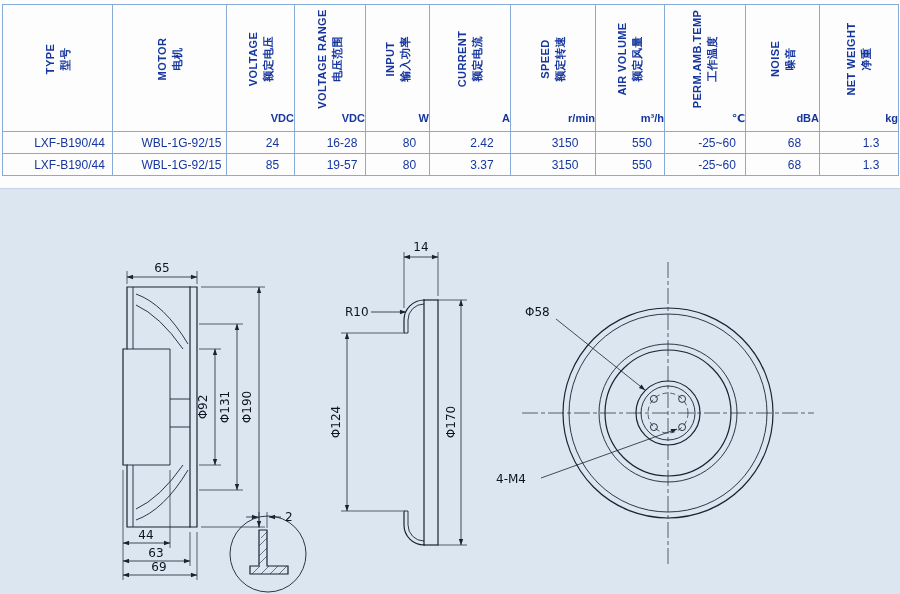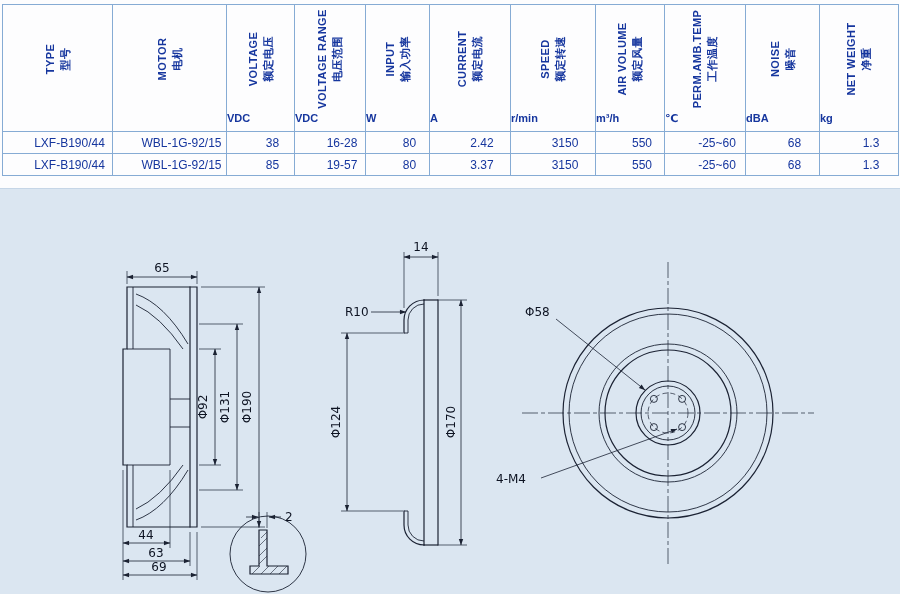--- a/index.html
+++ b/index.html
@@ -17,21 +17,21 @@
   table.spec th, table.spec td { border:1px solid #86abd4; padding:0; }
   table.spec td { text-align:center; font-size:12px; height:21px;padding-left:24px; }
   .hcell { display:flex; flex-direction:column; height:126px; }
   .vlabel { flex:1 1 auto; position:relative; overflow:visible; }
   .rot {
     position:absolute; left:50%; top:50%;
     transform:translate(-50%,-50%) rotate(-90deg);
     white-space:nowrap;
   }
   .rot span { display:block; text-align:center; font-size:11px; letter-spacing:0.4px; line-height:1.4; }
-  .unit { height:17px; text-align:left; font-size:11px; padding-bottom:2px; }
+  .unit { height:17px; text-align:right; font-size:11px; padding-bottom:2px; }
   
   .panel {
     position:absolute; top:188px; left:0; width:900px; height:406px;
     background:#dbe6f1; border-top:1px solid #c6d6e7;
   }
   svg.drawing { position:absolute; top:0; left:0; pointer-events:none; }
   svg.drawing .ln   { stroke:#1b2233; stroke-width:1.2; fill:none; stroke-linecap:square; }
   svg.drawing .ln2  { stroke:#1b2233; stroke-width:0.9; fill:none; }
   svg.drawing .ext  { stroke:#1b2233; stroke-width:0.7; fill:none; }
   svg.drawing .dim  { stroke:#1b2233; stroke-width:0.8; fill:none; }
@@ -182,21 +182,21 @@
               </div>
               <div class="unit">kg</div>
             </div>
           </th>
       </tr>
     </thead>
     <tbody>
       <tr>
         <td>LXF-B190/44</td>
         <td>WBL-1G-92/15</td>
-        <td>38</td>
+        <td>24</td>
         <td>16-28</td>
         <td>80</td>
         <td>2.42</td>
         <td>3150</td>
         <td>550</td>
         <td>-25~60</td>
         <td>68</td>
         <td>1.3</td>
       </tr>
       <tr>

